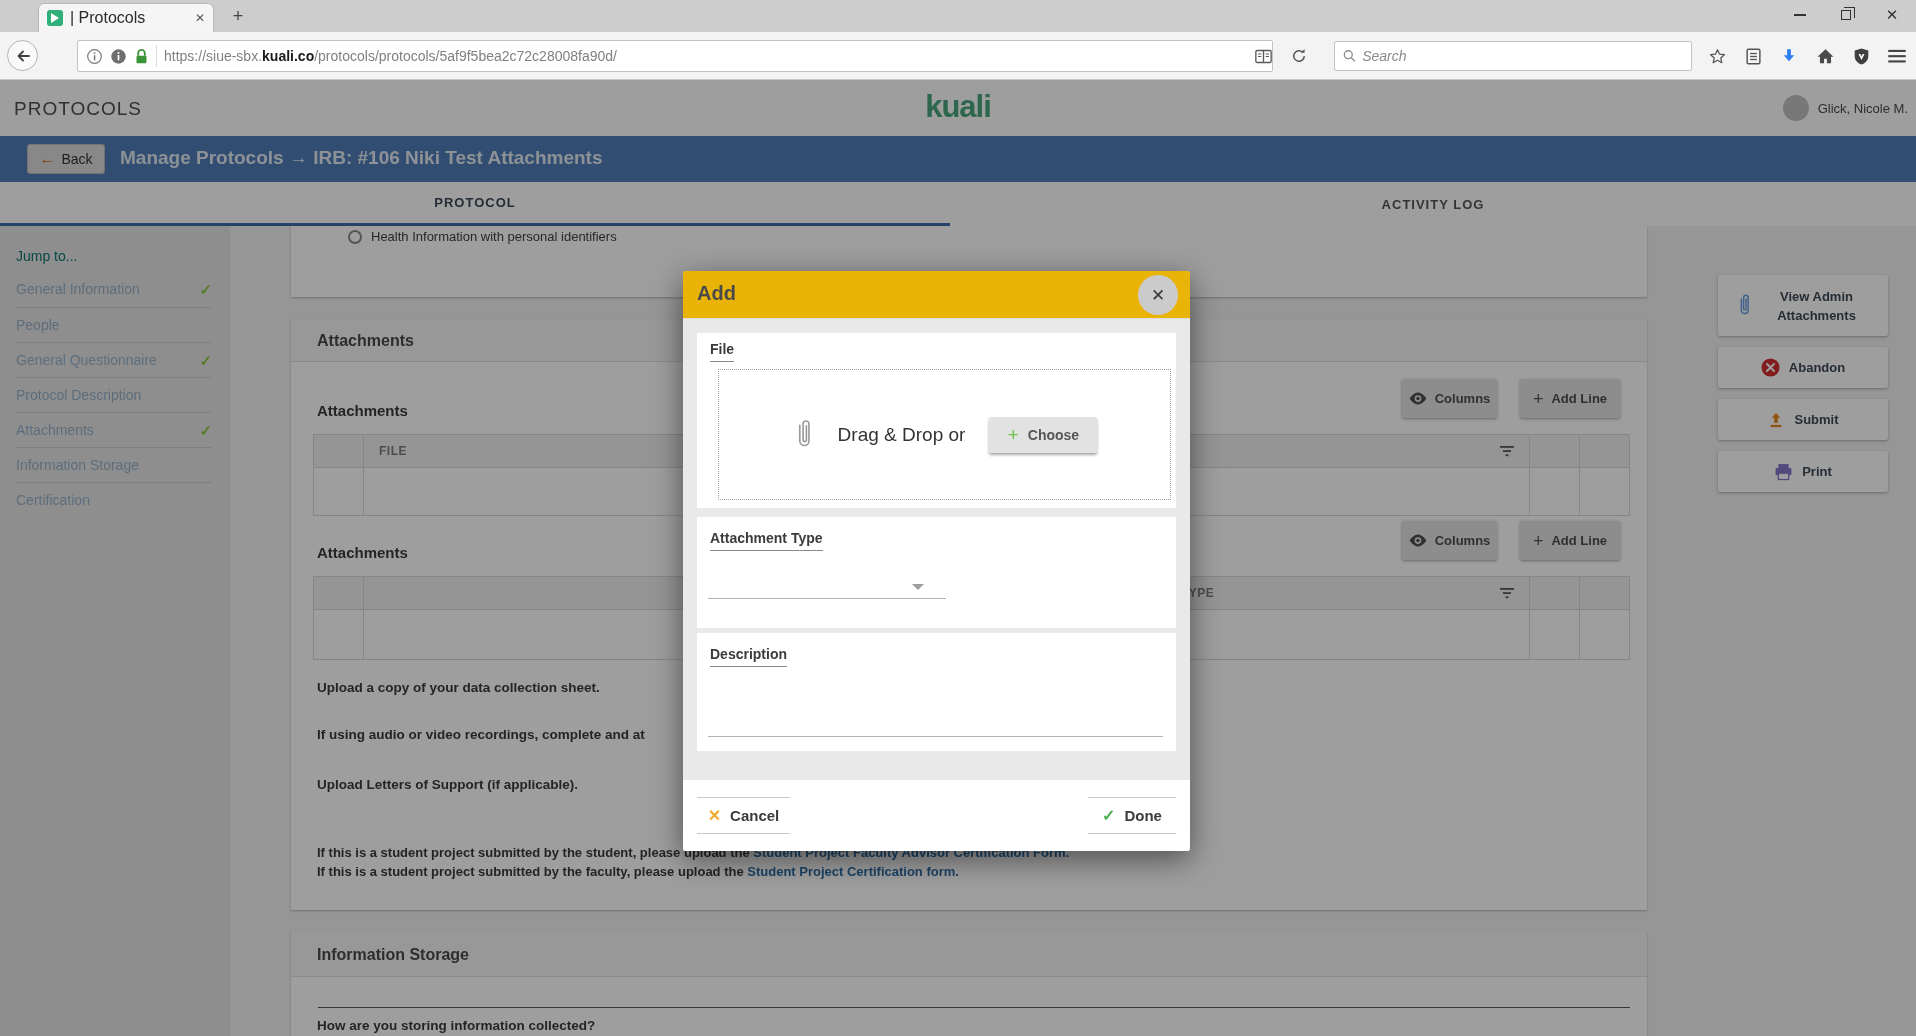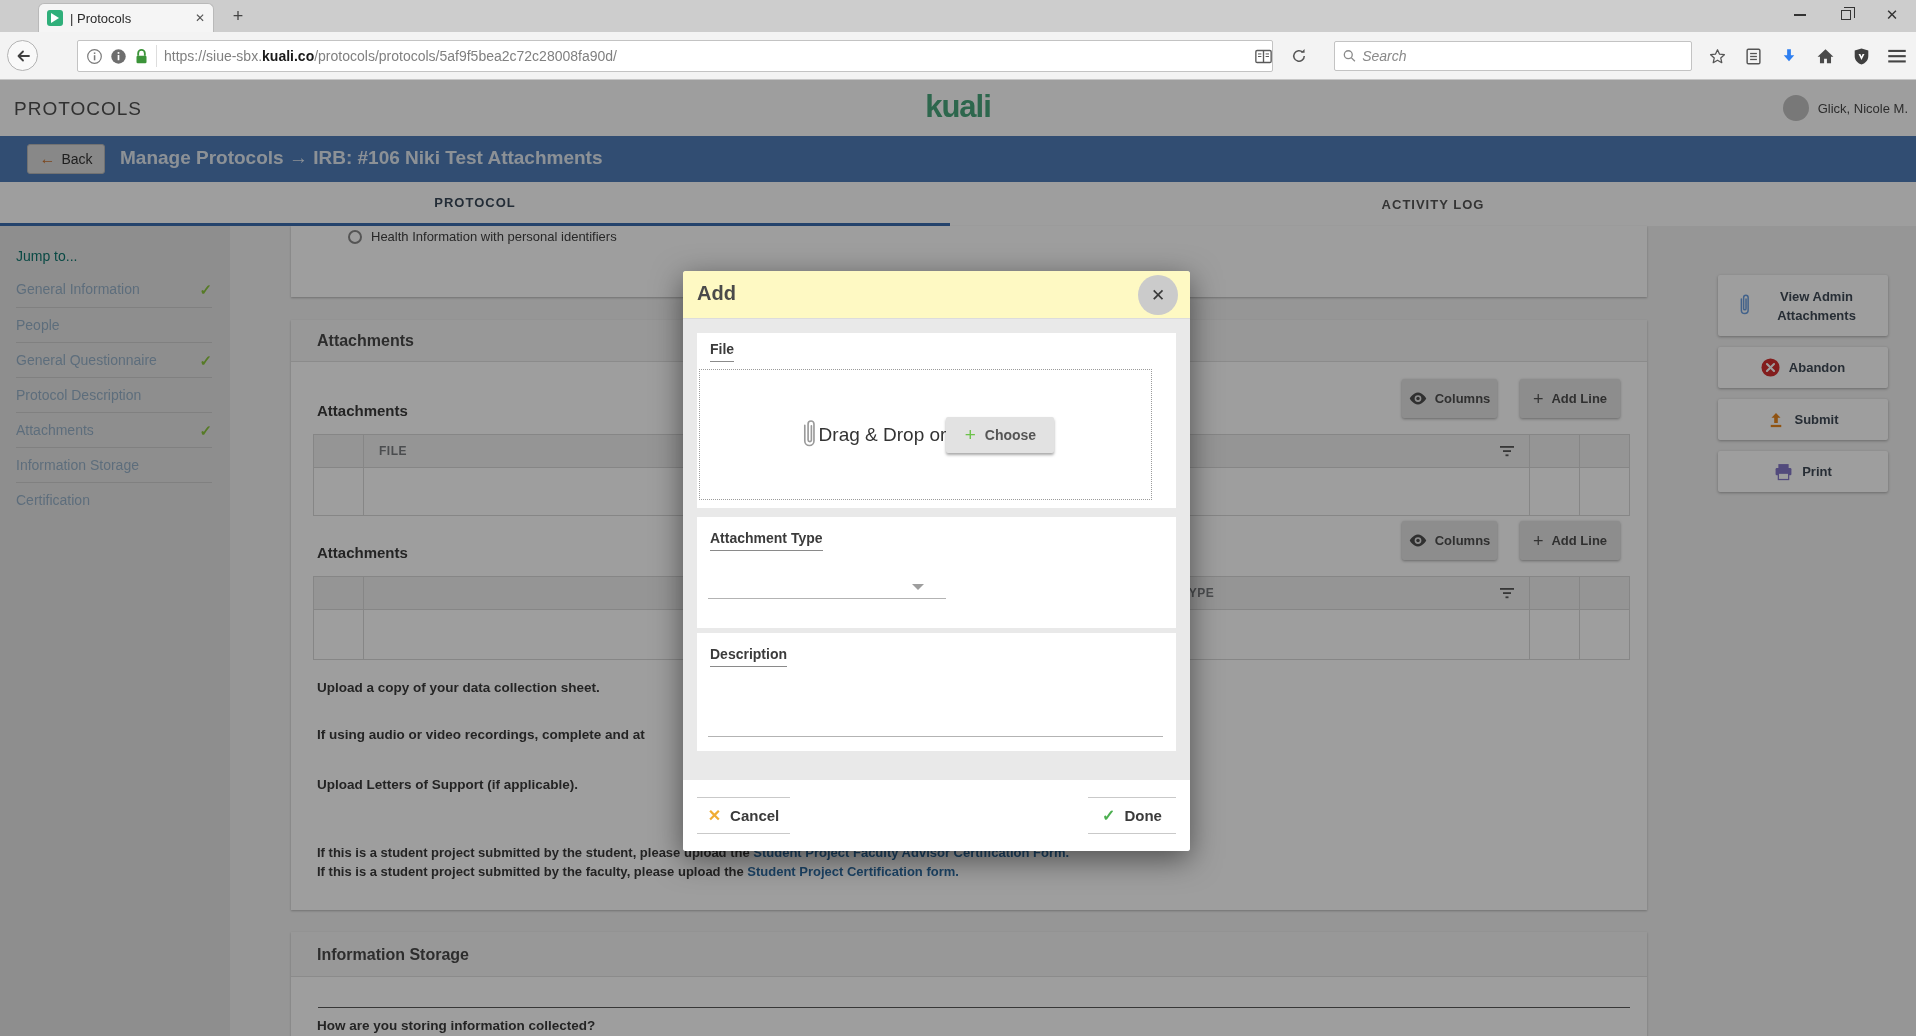--- a/index.html
+++ b/index.html
@@ -4,21 +4,21 @@
 <style>
   * { margin:0; padding:0; box-sizing:border-box; }
   html,body { width:1916px; height:1036px; overflow:hidden; font-family:"Liberation Sans", sans-serif; }
   #stage { position:relative; width:1916px; height:1036px; background:#f2f2f2; overflow:hidden; }
 
   
   .tabstrip { position:absolute; left:0; top:0; width:1916px; height:32px; background:#cdcdcd; }
   .btab { position:absolute; left:38px; top:3px; width:176px; height:29px; background:#f5f5f5; border:1px solid #b9b9b9; border-bottom:none; border-radius:6px 6px 0 0; display:flex; align-items:center; padding:0 8px; gap:7px; }
   .btab .favicon { width:16px; height:16px; background:#2faf7a; border-radius:3px; position:relative; flex:none; }
   .btab .favicon::after { content:""; position:absolute; left:4px; top:3px; border-left:8px solid #fff; border-top:5px solid transparent; border-bottom:5px solid transparent; }
-  .btab .ttl { font-size:13px; color:#2a2a2a; flex:1; white-space:nowrap; overflow:hidden; }
+  .btab .ttl { font-size:16px; color:#2a2a2a; flex:1; white-space:nowrap; overflow:hidden; }
   .btab .tclose { font-size:12px; color:#555; cursor:pointer; }
   .newtab { position:absolute; left:225px; top:6px; font-size:18px; color:#444; width:26px; text-align:center; }
   .winctl { position:absolute; top:0; height:30px; width:44px; display:flex; align-items:center; justify-content:center; color:#333; }
   .wmin { left:1778px; } .wmax { left:1824px; } .wclose { left:1870px; }
   .wmin .bar { width:12px; height:2px; background:#333; }
   .wmax .box { width:10px; height:10px; border:1.5px solid #333; position:relative; background:#cdcdcd; }
   .wmax .box::before { content:""; position:absolute; left:2px; top:-4px; width:10px; height:10px; border:1.5px solid #333; border-bottom:none; border-left:none; }
   .wclose { font-size:15px; }
 
   .navbar { position:absolute; left:0; top:32px; width:1916px; height:48px; background:#f3f3f3; border-bottom:1px solid #c6c6c6; }
@@ -83,27 +83,27 @@
   .divider { position:absolute; left:27px; width:1312px; border-top:1px solid #5a5a5a; }
 
   .actionbtn { position:absolute; left:1718px; width:170px; background:#fff; border-radius:2px; box-shadow:0 1px 3px rgba(0,0,0,.3); display:flex; align-items:center; justify-content:center; gap:9px; font-size:13px; font-weight:bold; color:#3f4a56; }
   .ab1 { top:195px; height:61px; } .ab2 { top:267px; height:41px; } .ab3 { top:319px; height:41px; } .ab4 { top:371px; height:41px; }
   .ab1 .lbl { text-align:center; line-height:19px; width:110px; }
 
   .overlay { position:absolute; left:0; top:0; width:1916px; height:956px; background:rgba(0,0,0,0.38); z-index:5; }
 
   
   .modal { position:absolute; left:683px; top:191px; width:507px; height:580px; background:#e9e9e9; border-radius:3px; box-shadow:0 8px 30px rgba(0,0,0,.5); z-index:10; }
-  .mhead { position:absolute; left:0; top:0; width:100%; height:48px; background:#fef9c3; border-bottom:1px solid #dcdcdc; border-radius:3px 3px 0 0;padding-left:37px; }
+  .mhead { position:absolute; left:0; top:0; width:100%; height:48px; background:#eab308; border-bottom:1px solid #dcdcdc; border-radius:3px 3px 0 0;padding-left:37px; }
   .mtitle { position:absolute; left:14px; top:11px; font-size:20px; font-weight:bold; color:#4a4a4a; }
   .mclose { position:absolute; right:12px; top:4px; width:40px; height:40px; border-radius:50%; background:#cbcbcb; display:flex; align-items:center; justify-content:center; font-size:17px; color:#3a3a3a; }
   .mcard { position:absolute; left:14px; width:479px; background:#fff; }
   .mc1 { top:62px; height:175px; } .mc2 { top:246px; height:111px; } .mc3 { top:362px; height:118px; }
   .mlabel { position:absolute; left:13px; font-size:14px; font-weight:bold; color:#3b3b3b; border-bottom:1px solid #8a8a8a; padding-bottom:4px; }
-  .dropzone { position:absolute; left:2px; top:36px; width:453px; height:131px; border:1px dotted #9b9b9b; display:flex; align-items:center; justify-content:center; }
+  .dropzone { position:absolute; left:21px; top:36px; width:453px; height:131px; border:1px dotted #9b9b9b; display:flex; align-items:center; justify-content:center; gap:24px; }
   .dragtext { font-size:19px; color:#333; }
   .choosebtn { width:108px; height:36px; background:#e2e2e2; border-radius:2px; box-shadow:0 2px 3px rgba(0,0,0,.35); display:flex; align-items:center; justify-content:center; gap:9px; font-size:14px; font-weight:bold; color:#555; }
   .choosebtn .plus { color:#6cc24a; font-size:19px; }
   .mselect { position:absolute; left:11px; top:56px; width:238px; height:26px; border-bottom:1px solid #b3b3b3; }
   .mselect .caret { position:absolute; right:22px; top:11px; width:0; height:0; border-left:6px solid transparent; border-right:6px solid transparent; border-top:6px solid #9e9e9e; }
   .mtextarea { position:absolute; left:11px; top:34px; width:455px; height:70px; border-bottom:1px solid #b3b3b3; }
   .mfooter { position:absolute; left:0; bottom:0; width:100%; height:71px; background:#fff; border-radius:0 0 3px 3px; }
   .mfbtn { position:absolute; top:17px; height:37px; border-top:1px solid #c9c9c9; border-bottom:1px solid #c9c9c9; display:flex; align-items:center; justify-content:center; gap:9px; font-size:15px; font-weight:bold; color:#3b3b3b; }
   .cancelbtn { left:14px; width:93px; } .donebtn { right:14px; width:88px; }
   .xamber { color:#f0ad34; font-size:16px; font-weight:bold; }

